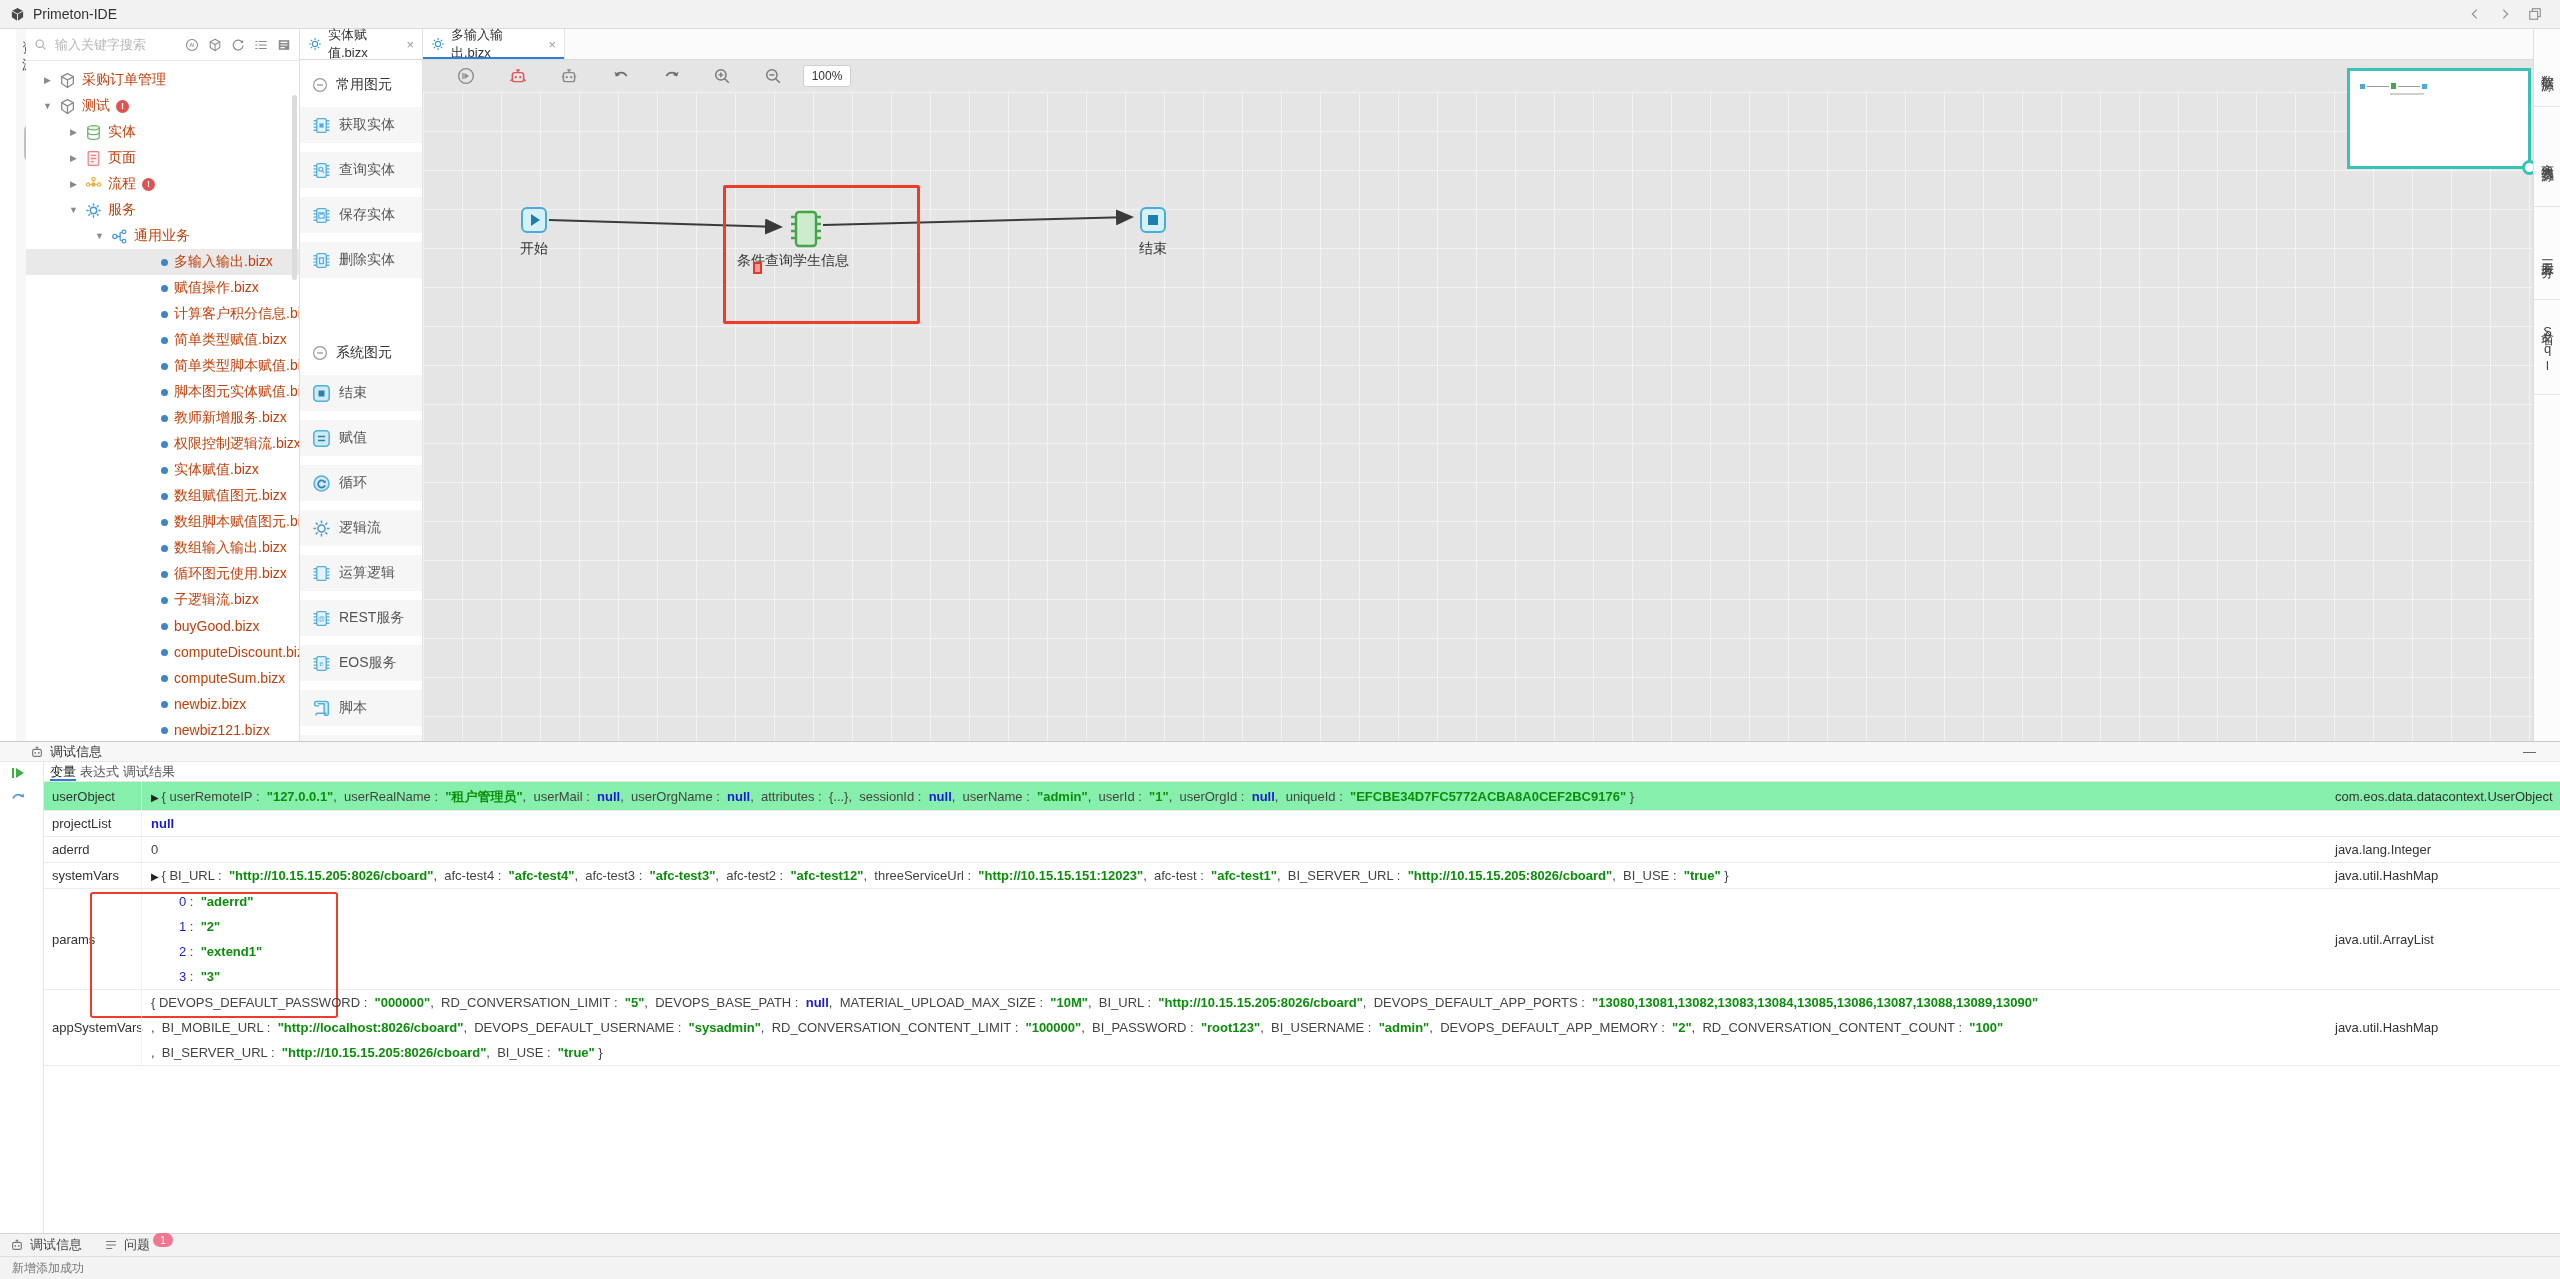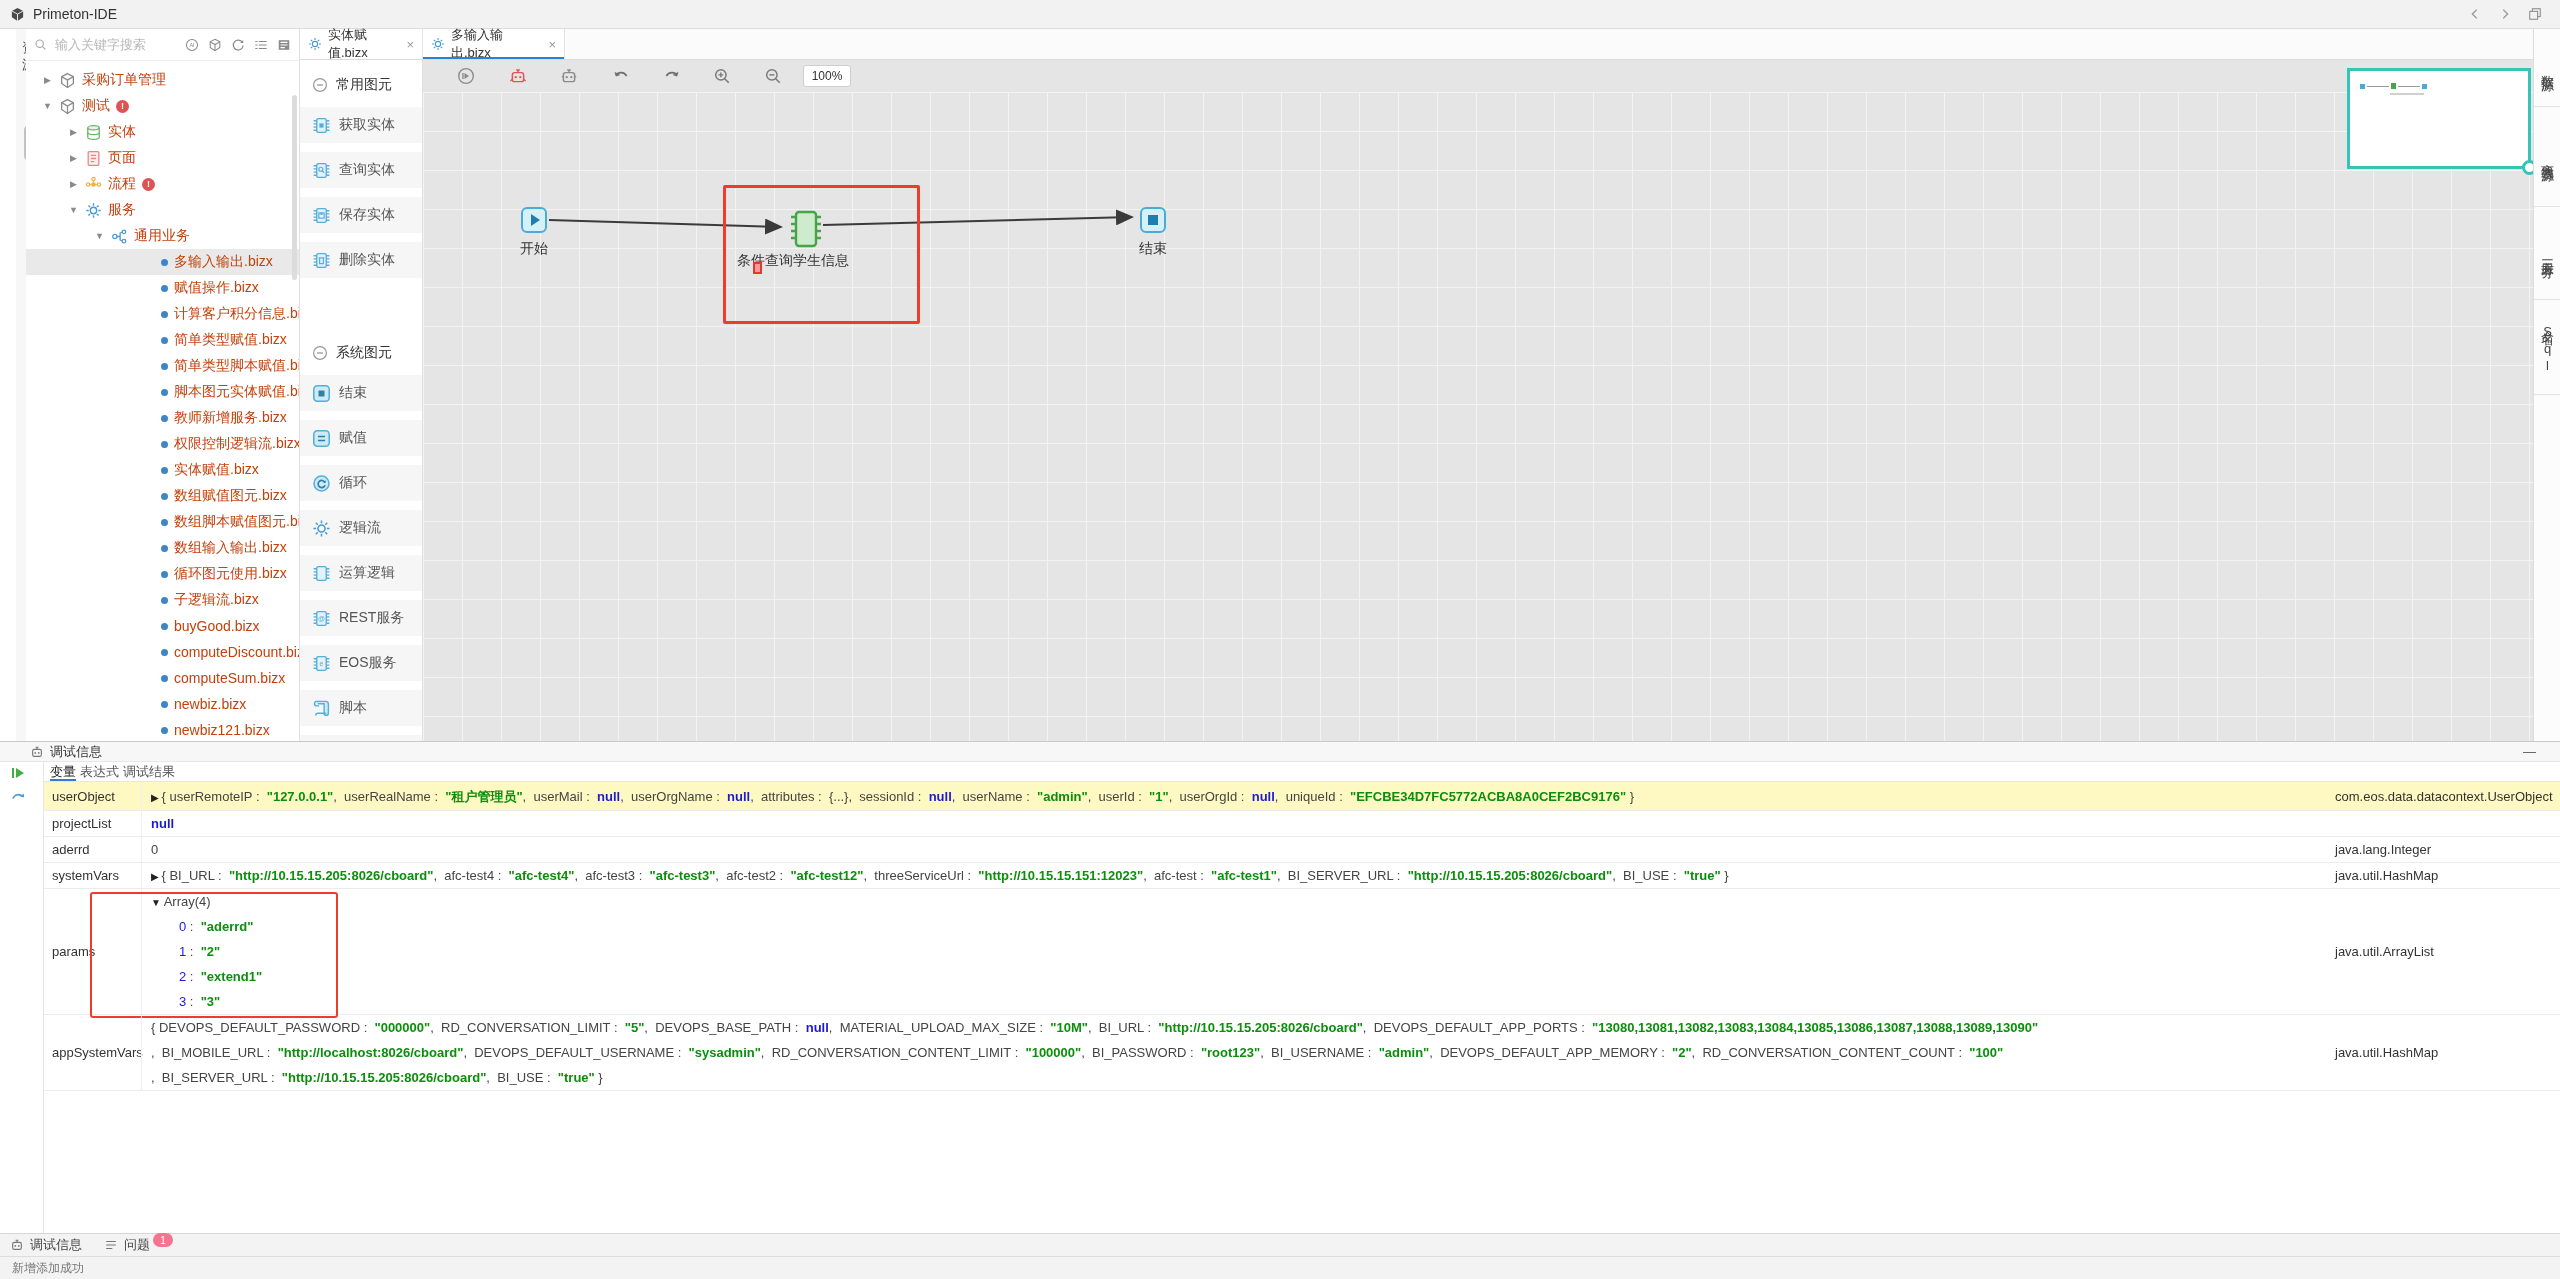--- a/index.html
+++ b/index.html
@@ -94,21 +94,21 @@
 .stopsq{width:11px;height:11px;background:#e05555;border-radius:2px;margin:2px}
 .dmain{position:absolute;left:44px;top:0;right:0;bottom:0;overflow:hidden}
 .dtabs{height:20px;display:flex;gap:4px;padding-left:6px;font-size:13px;align-items:stretch;border-bottom:1px solid #e6e6e6;box-sizing:border-box}
 .dtab{display:flex;align-items:center;color:#555}
 .dtab.active{color:#222;box-shadow:inset 0 -2px #2e7fd0}
 .dcolhead{height:22px;display:flex;background:#ededed;border-bottom:1px solid #dcdcdc;font-weight:bold;font-size:13px;align-items:center;box-sizing:border-box}
 .ch-name{width:97px;padding-left:8px;box-sizing:border-box}
 .ch-val{flex:1;padding-left:9px}
 .ch-type{width:225px;flex:none}
 .drow{display:flex;border-bottom:1px solid #ebebeb;position:relative;font-size:13px;min-height:25px;box-sizing:border-box}
-.drow.row-user{background:#fef9c3;min-height:29px}
+.drow.row-user{background:#86efac;min-height:29px}
 .c-name{width:97px;padding-left:8px;display:flex;align-items:center;box-sizing:border-box;color:#333;flex:none}
 .c-val{flex:1;overflow:hidden;border-left:1px solid #f0f0f0;padding-left:9px;display:flex;flex-direction:column;justify-content:center}
 .vline{white-space:pre;line-height:25px;height:25px;overflow:hidden}
 .vline.ind{padding-left:28px}
 .c-type{width:225px;flex:none;display:flex;align-items:center;color:#333}
 .tk-p{color:#444}
 .tk-s{color:#0b8f0b;font-weight:bold}
 .tk-n{color:#1b1bd1;font-weight:bold}
 .tk-i{color:#1b1bd1}
 .tk-a{color:#222;font-size:10px}
@@ -748,21 +748,20 @@
             <div class="drow">
               <div class="c-name">systemVars</div>
               <div class="c-val">
                 <div class="vline"><span class="tk-a">▶ </span><span class="tk-p">{ BI_URL :  </span><span class="tk-s">"http://10.15.15.205:8026/cboard"</span><span class="tk-p">,  afc-test4 :  </span><span class="tk-s">"afc-test4"</span><span class="tk-p">,  afc-test3 :  </span><span class="tk-s">"afc-test3"</span><span class="tk-p">,  afc-test2 :  </span><span class="tk-s">"afc-test12"</span><span class="tk-p">,  threeServiceUrl :  </span><span class="tk-s">"http://10.15.15.151:12023"</span><span class="tk-p">,  afc-test :  </span><span class="tk-s">"afc-test1"</span><span class="tk-p">,  BI_SERVER_URL :  </span><span class="tk-s">"http://10.15.15.205:8026/cboard"</span><span class="tk-p">,  BI_USE :  </span><span class="tk-s">"true"</span><span class="tk-p"> }</span></div>
               </div>
               <div class="c-type">java.util.HashMap</div>
             </div>
             <div class="drow">
               <div class="c-name">params</div>
               <div class="c-val">
-                <div class="vline"><span class="tk-a">▼ </span><span class="tk-p">Array(4)</span></div>
                 <div class="vline ind"><span class="tk-i">0</span><span class="tk-p"> :  </span><span class="tk-s">"aderrd"</span></div>
                 <div class="vline ind"><span class="tk-i">1</span><span class="tk-p"> :  </span><span class="tk-s">"2"</span></div>
                 <div class="vline ind"><span class="tk-i">2</span><span class="tk-p"> :  </span><span class="tk-s">"extend1"</span></div>
                 <div class="vline ind"><span class="tk-i">3</span><span class="tk-p"> :  </span><span class="tk-s">"3"</span></div>
               </div>
               <div class="c-type">java.util.ArrayList</div>
               <div class="frame frame-params"></div>
             </div>
             <div class="drow">
               <div class="c-name">appSystemVars</div>

